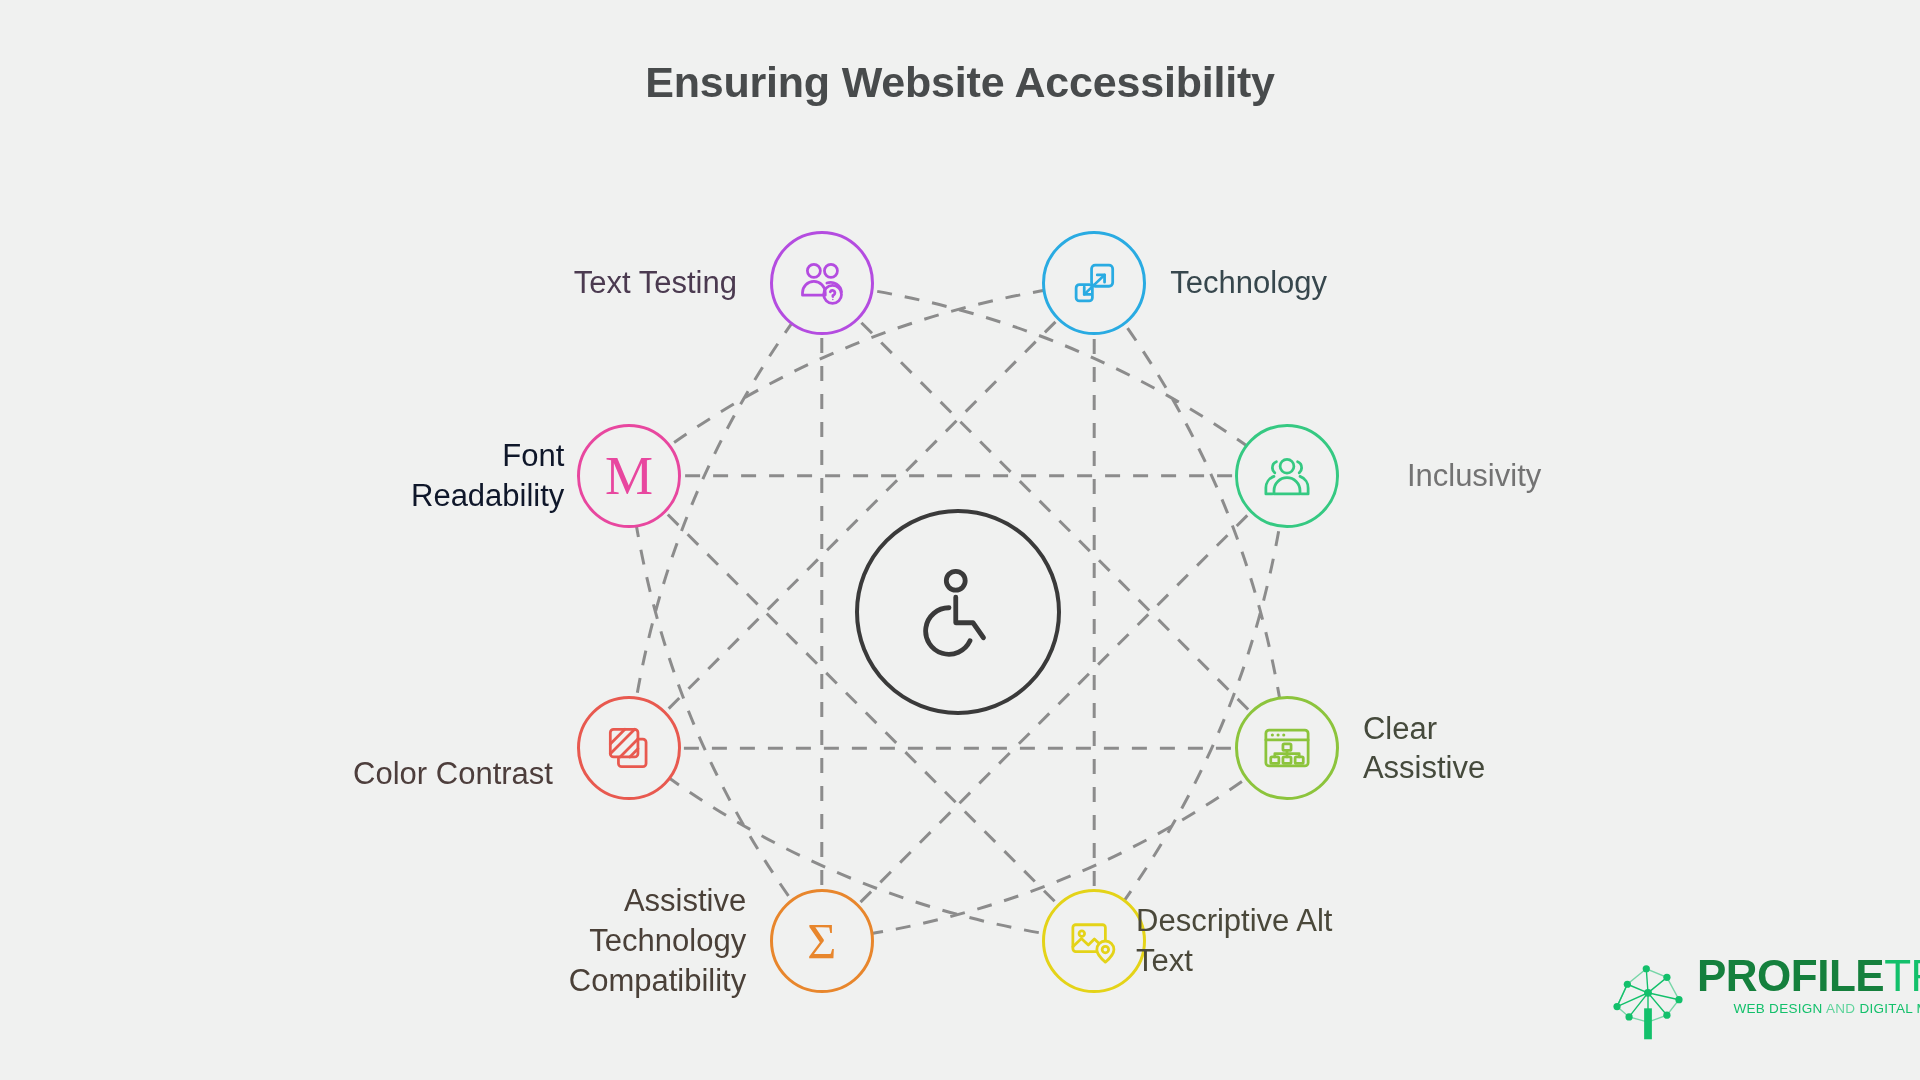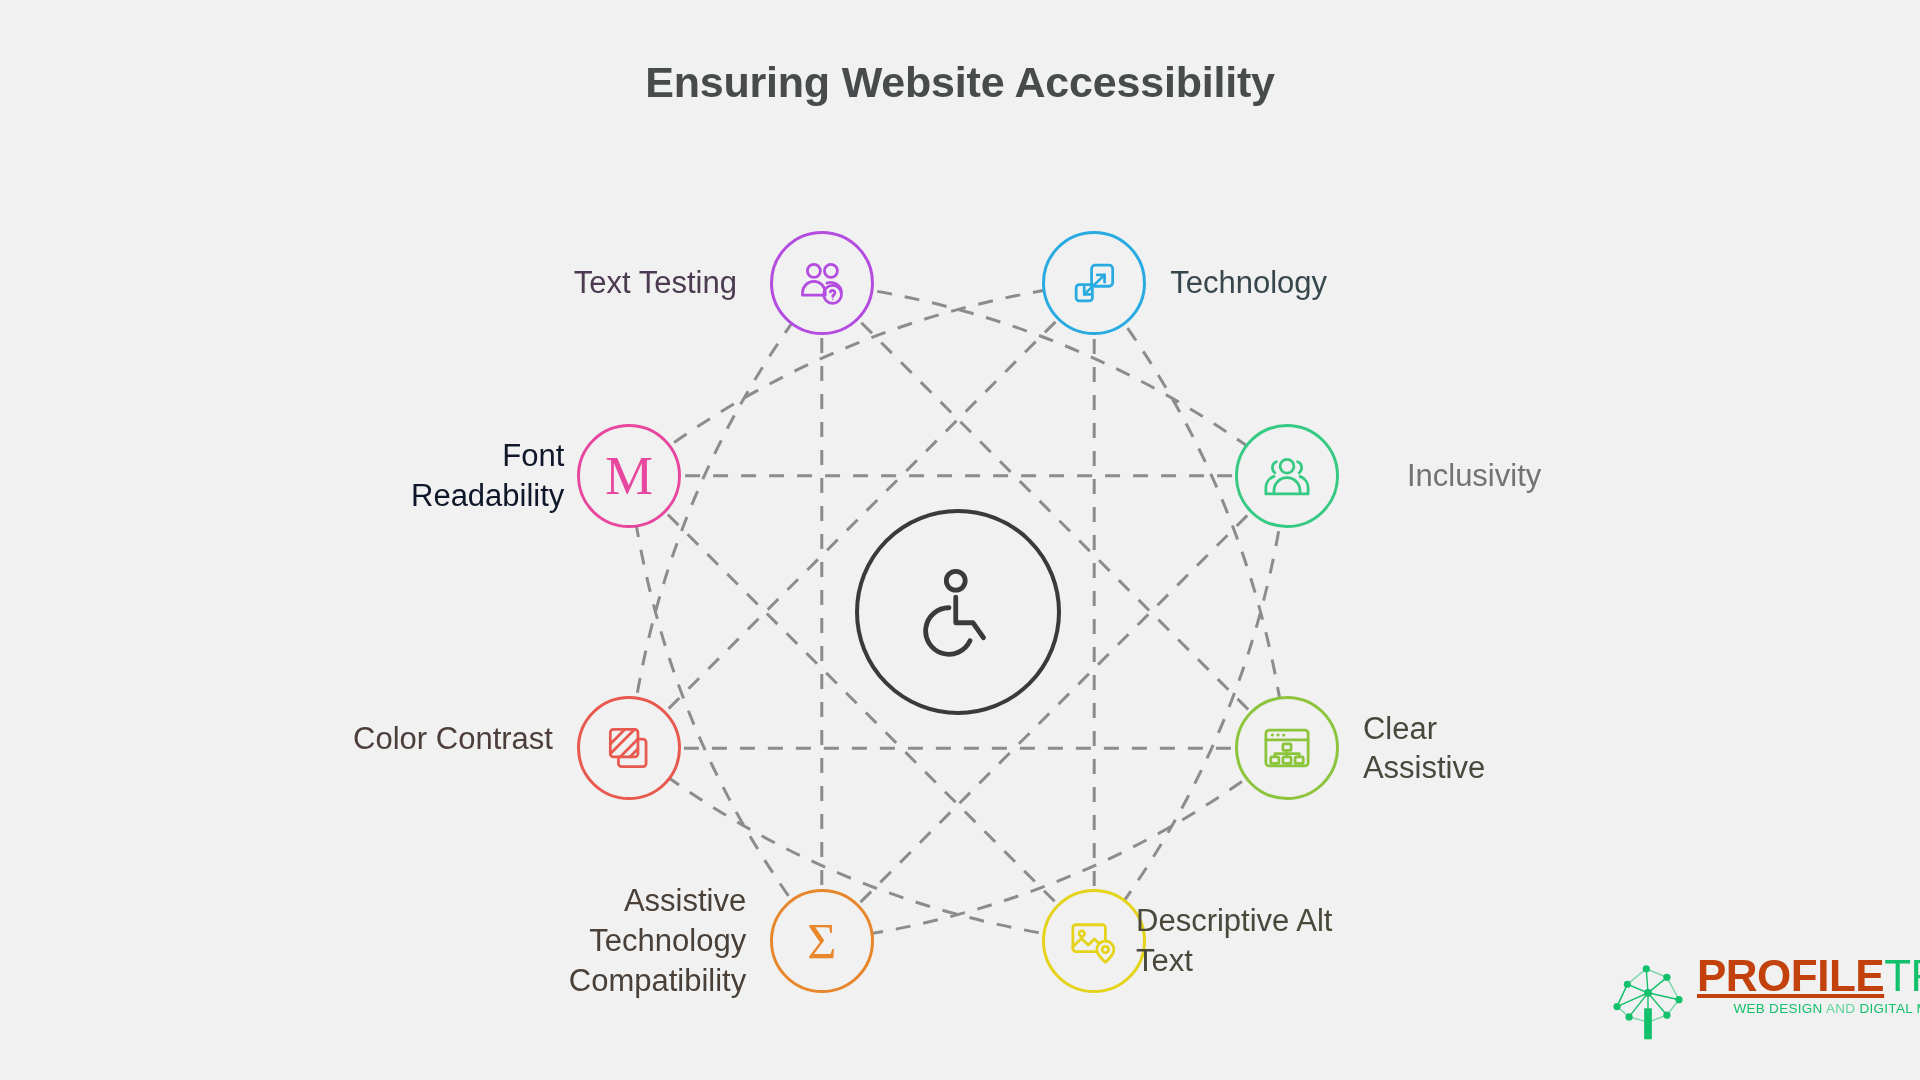--- a/index.html
+++ b/index.html
@@ -62,21 +62,21 @@
 
   
   #logo{
     position:absolute;
     left:1605px;top:955px;
     display:flex;align-items:flex-start;
   }
   #logo-mark{margin-right:6px;}
   #logo-text{display:flex;flex-direction:column;}
   #logo-word{font-size:44px;line-height:0.95;letter-spacing:-0.5px;}
-  #logo-word .b{font-weight:bold;color:#c2410c;text-decoration:underline;}
+  #logo-word .b{font-weight:bold;color:#15803d;}
   #logo-word .l{font-weight:normal;color:#13c06b;}
   #logo-tag{
     font-size:13.5px;color:#13c06b;letter-spacing:0.3px;
     margin-top:4px;text-align:right;
   }
   #logo-tag .dim{color:#5fd49c;}
 </style>
 </head>
 <body>
 
@@ -179,21 +179,21 @@
 Compatibility</div>
       <div class="node" style="left: 577.099px; top: 696.235px; border-color: rgb(232, 89, 79);">
         <span>
           <svg width="52" height="52" viewBox="0 0 64 64" fill="none" stroke="#e8594f" stroke-width="3.4" stroke-linecap="round" stroke-linejoin="round">
         <rect x="9" y="9" width="34" height="34" rx="4"></rect>
         <path d="M43 21 h6 a4 4 0 0 1 4 4 v26 a4 4 0 0 1 -4 4 H23 a4 4 0 0 1 -4 -4 v-6"></path>
         <path d="M9 27 L27 9 M9 39 L39 9 M21 43 L43 21 M33 43 L43 33"></path>
           </svg>
         </span>
       </div>
-      <div class="label right" style="color: rgb(77, 62, 60); top: 719px; left: 353.099px;">Color Contrast</div>
+      <div class="label right" style="color: rgb(77, 62, 60); top: 754px; left: 353.099px;">Color Contrast</div>
       <div class="node" style="left: 577.099px; top: 423.765px; border-color: rgb(232, 71, 159);">
         <span><span class="glyph" style="color:#e8479f;font-size:54px;">M</span></span>
       </div>
       <div class="label right" style="color: #0f172a; top: 436.265px; left: 390px; margin-left: 21px;">Font
 Readability</div>
     </div>
 
   <div id="logo">
     <span id="logo-mark">
       <svg width="86" height="86" viewBox="0 0 100 100" fill="none" stroke="#13c06b" stroke-width="1.6">

